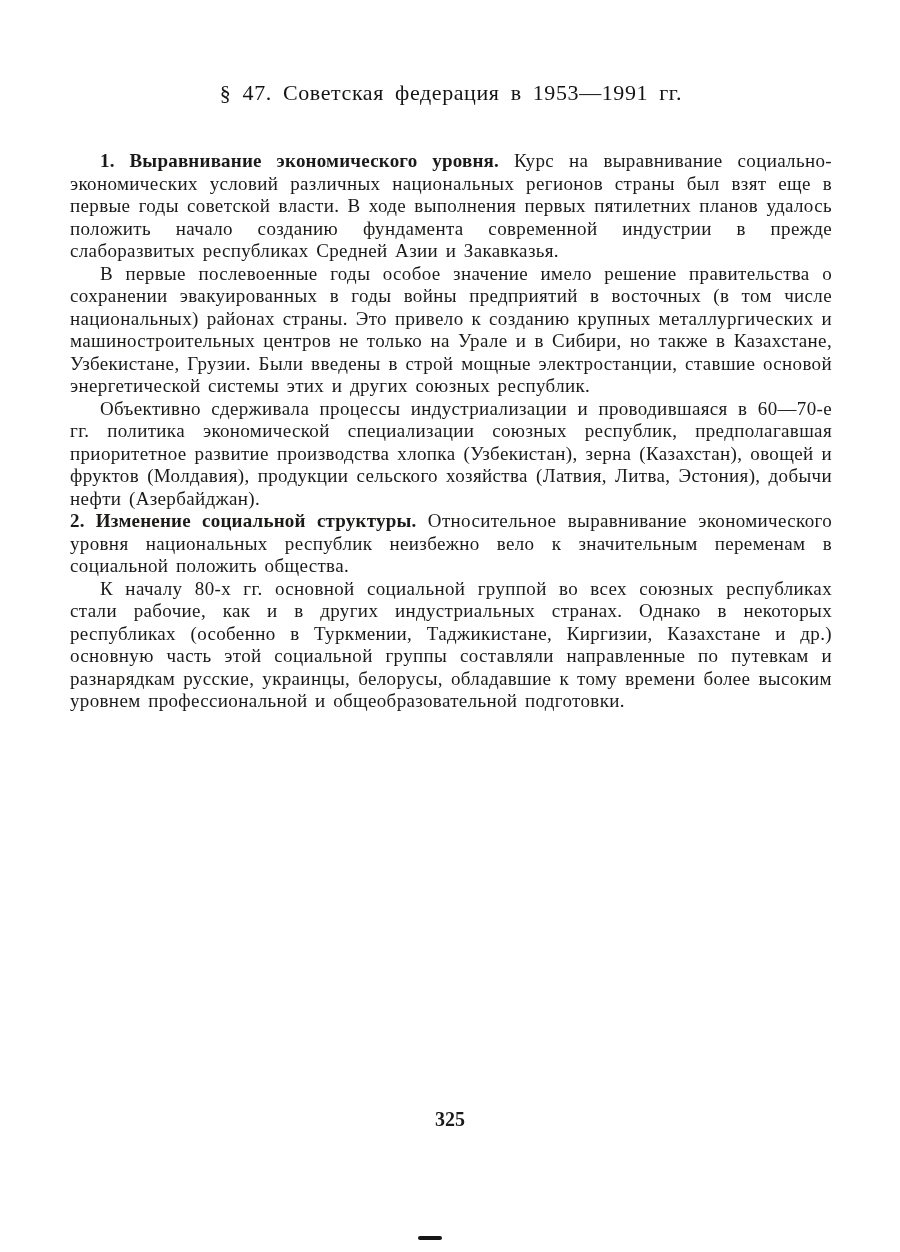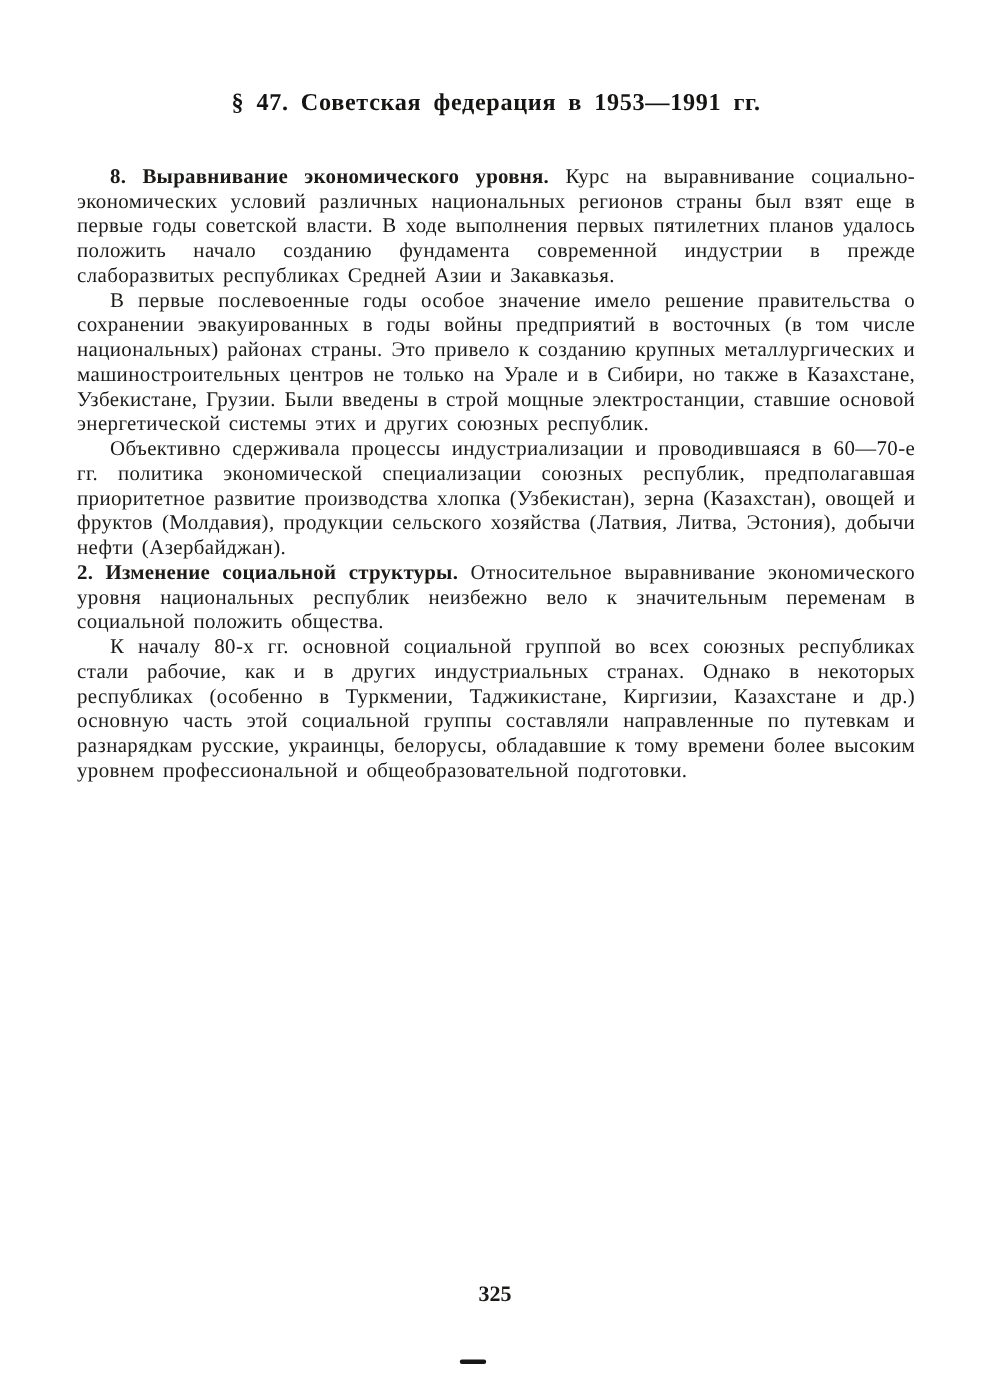--- a/index.html
+++ b/index.html
@@ -15,21 +15,21 @@
       font-family: "Liberation Serif", "DejaVu Serif", serif;
       color: #1b1a18;
     }
     .page {
       box-sizing: border-box;
       padding: 80px 68px 0 70px;
     }
     .section-title {
       margin: 0 0 44px 0;
       font-size: 22px;
-      font-weight: bold;
+      font-weight: normal;
       text-align: center;
       letter-spacing: 0.6px;
       word-spacing: 5px;
       color: #151413;
     }
     .body-text {
       font-size: 19px;
       line-height: 22.5px;
       text-align: justify;
       letter-spacing: 0.35px;
@@ -44,21 +44,21 @@
       text-indent: 0;
     }
     .lead {
       font-weight: bold;
       letter-spacing: 0.2px;
     }
     .page-number {
       position: absolute;
       left: 0;
       right: 0;
-      top: 1166px;
+      top: 1108px;
       text-align: center;
       font-size: 20px;
       font-weight: bold;
       color: #1b1a18;
     }
     .scan-artifact {
       position: absolute;
       left: 418px;
       top: 1236px;
       width: 24px;
@@ -70,21 +70,21 @@
 </head>
 <body>
 
 <div class="page">
 
   <h1 class="section-title">§ 47. Советская федерация в 1953—1991 гг.</h1>
 
   <div class="body-text">
 
     <p>
-      <b class="lead">8. Выравнивание экономического уровня.</b><span> Курс на выравнивание социально-экономических условий различных национальных регионов страны был взят еще в первые годы советской власти. В ходе выполнения первых пятилетних планов удалось положить начало созданию фундамента современной индустрии в прежде слаборазвитых республиках Средней Азии и Закавказья.</span>
+      <b class="lead">1. Выравнивание экономического уровня.</b><span> Курс на выравнивание социально-экономических условий различных национальных регионов страны был взят еще в первые годы советской власти. В ходе выполнения первых пятилетних планов удалось положить начало созданию фундамента современной индустрии в прежде слаборазвитых республиках Средней Азии и Закавказья.</span>
     </p>
 
     <p>
       <span>В первые послевоенные годы особое значение имело решение правительства о сохранении эвакуированных в годы войны предприятий в восточных (в том числе национальных) районах страны. Это привело к созданию крупных металлургических и машиностроительных центров не только на Урале и в Сибири, но также в Казахстане, Узбекистане, Грузии. Были введены в строй мощные электростанции, ставшие основой энергетической системы этих и других союзных республик.</span>
     </p>
 
 
     <p>
       <span>Объективно сдерживала процессы индустриализации и проводившаяся в 60—70-е гг. политика экономической специализации союзных республик, предполагавшая приоритетное развитие производства хлопка (Узбекистан), зерна (Казахстан), овощей и фруктов (Молдавия), продукции сельского хозяйства (Латвия, Литва, Эстония), добычи нефти (Азербайджан).</span>
     </p>

